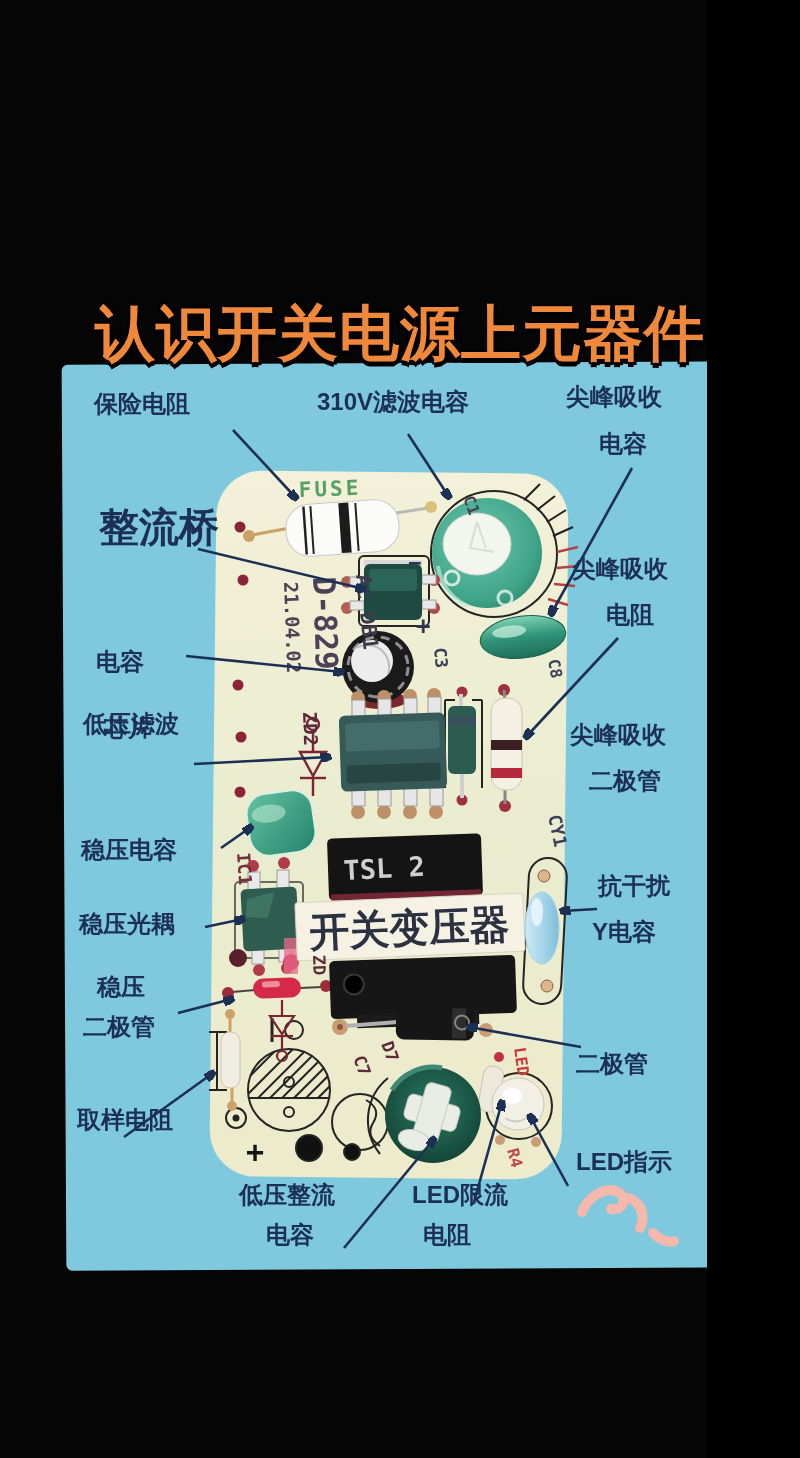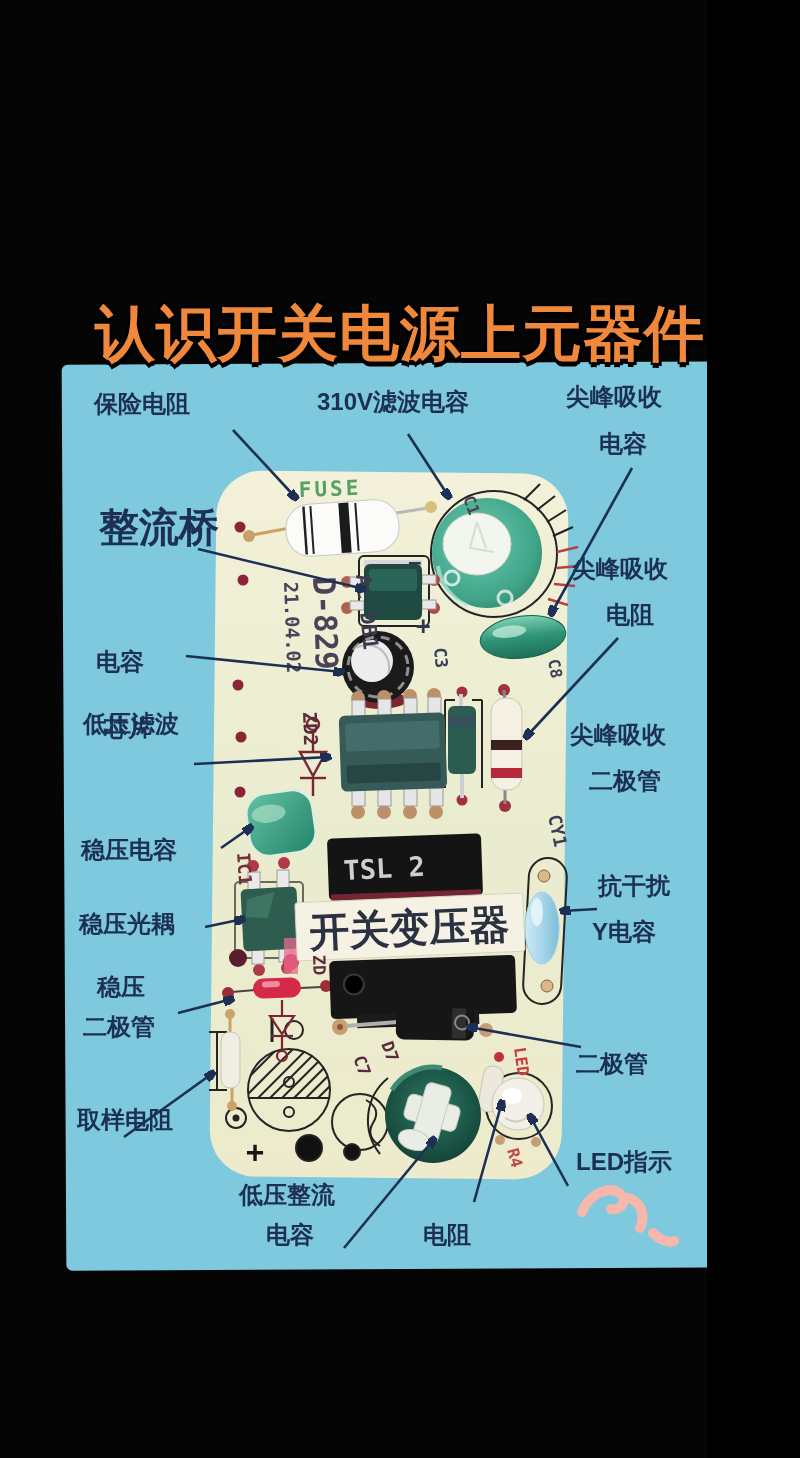--- a/index.html
+++ b/index.html
@@ -388,20 +388,21 @@
   <div class="lbl" style="left:598px;top:873px;"><span>抗干扰</span></div>
   <div class="lbl" style="left:592px;top:919px;"><span>Y电容</span></div>
   <div class="lbl" style="left:79px;top:911px;"><span>稳压光耦</span></div>
   <div class="lbl" style="left:97px;top:974px;"><span>稳压</span></div>
   <div class="lbl" style="left:83px;top:1014px;"><span>二极管</span></div>
   <div class="lbl" style="left:576px;top:1051px;"><span>二极管</span></div>
   <div class="lbl" style="left:576px;top:1149px;"><span>LED指示</span></div>
   <div class="lbl" style="left:77px;top:1107px;"><span>取样电阻</span></div>
   <div class="lbl" style="left:239px;top:1182px;"><span>低压整流</span></div>
   <div class="lbl" style="left:266px;top:1222px;"><span>电容</span></div>
+  <div class="lbl" style="left:412px;top:1182px;"><span>LED限流</span></div>
   <div class="lbl" style="left:423px;top:1222px;"><span>电阻</span></div>
 
   <svg class="arrowsvg" viewBox="0 0 800 1458">
     <defs>
       <marker id="ah" markerWidth="11" markerHeight="9" refX="8.5" refY="4" orient="auto" markerUnits="userSpaceOnUse">
         <path d="M0,0 L10,4 L0,8 Z" fill="#1c2f55" transform="scale(2.2) translate(-2,-2.2)"></path>
       </marker>
     </defs>
     <g stroke="#1c2f55" stroke-width="2.6" fill="none">
       <line x1="233" y1="430" x2="296" y2="498" marker-end="url(#ah)"></line>

